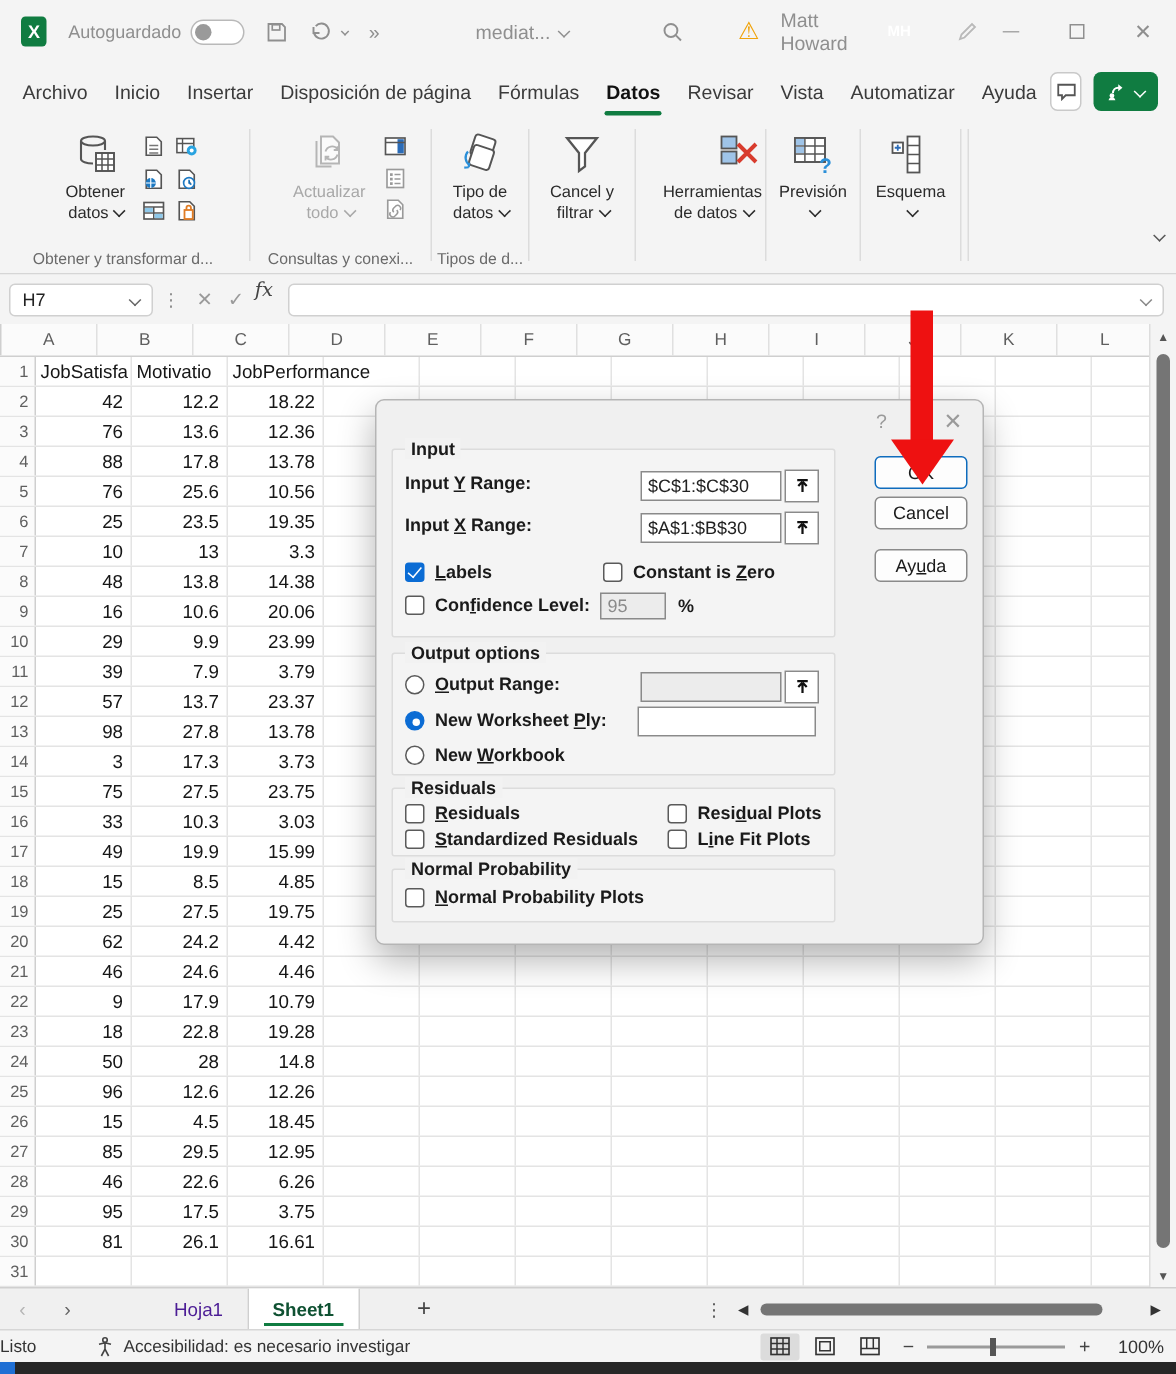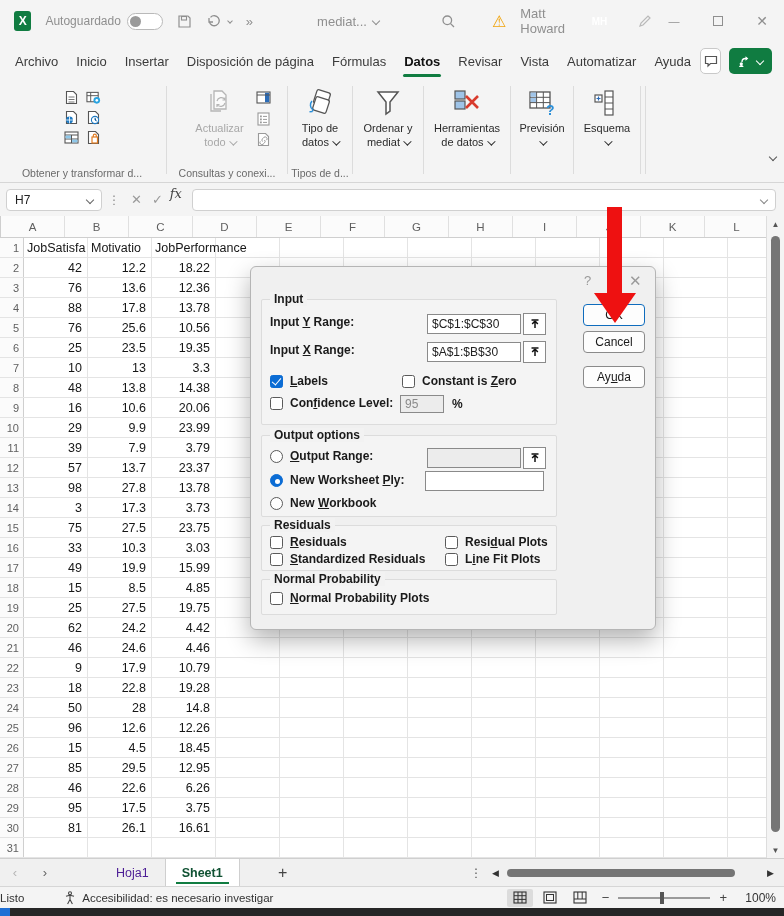--- a/index.html
+++ b/index.html
@@ -214,20 +214,30 @@
         <path d="M1 12c.3-1.4 1.2-2.1 2.3-2.1S5.3 10.6 5.6 12z" fill="#fff"></path>
       </svg>
     <span class="chev-plain" style="color:#fff;"></span>
   </div>
 </div>
 
 <div id="ribbon">
 
   <div class="rgroup" style="width:164px;">
     <div style="display:flex;">
+      <div class="bigbtn" style="width:62px;">
+        <svg width="30" height="30" viewBox="0 0 30 30">
+            <ellipse cx="13" cy="6" rx="8" ry="3" fill="none" stroke="#555" stroke-width="1.4"></ellipse>
+            <path d="M5 6v12c0 1.7 3.6 3 8 3" fill="none" stroke="#555" stroke-width="1.4"></path>
+            <path d="M21 6v6" fill="none" stroke="#555" stroke-width="1.4"></path>
+            <rect x="15" y="14" width="12" height="12" fill="#fff" stroke="#555" stroke-width="1.3"></rect>
+            <path d="M15 18h12M15 22h12M19 14v12M23 14v12" stroke="#555" stroke-width="1"></path>
+          </svg>
+        <span><span>Obtener datos</span> <span class="chev"></span></span>
+      </div>
       <div class="smallicons">
         <span class="smico">
             <svg width="13" height="15" viewBox="0 0 13 15">
               <path d="M1.5 1.5h7l3 3v9h-10z" fill="#fff" stroke="#555" stroke-width="1.1"></path>
               <path d="M3.5 7h6M3.5 9.5h6M3.5 12h6" stroke="#777" stroke-width="1"></path>
             </svg>
           </span>
         <span class="smico">
             <svg width="16" height="14" viewBox="0 0 16 14">
               <rect x="1" y="1" width="12" height="10" fill="#fff" stroke="#555" stroke-width="1.1"></rect>
@@ -321,27 +331,27 @@
     </div>
     <div class="glabel">Tipos de d...</div>
   </div>
   <div class="rsep"></div>
 
   <div class="rgroup" style="width:66px;">
     <div class="bigbtn" style="width:66px;">
       <svg width="28" height="30" viewBox="0 0 28 30">
           <path d="M4 4h20l-8 10v9l-4 3V14z" fill="#fff" stroke="#555" stroke-width="1.5"></path>
         </svg>
-      <span><span>Ordenar y mediat</span> <span class="chev"></span></span>
+      <span><span>Cancel y filtrar</span> <span class="chev"></span></span>
     </div>
   </div>
   <div class="rsep"></div>
 
   <div class="rgroup" style="width:82px;">
-    <div class="bigbtn" style="width:82px;">
+    <div class="bigbtn" style="width:82px;align-items:flex-end;">
       <svg width="30" height="30" viewBox="0 0 30 30">
           <rect x="3" y="3" width="10" height="8" fill="#9fc4e8" stroke="#555" stroke-width="1.2"></rect>
           <rect x="3" y="13" width="10" height="8" fill="#9fc4e8" stroke="#555" stroke-width="1.2"></rect>
           <path d="M14 8 26 20M26 8 14 20" stroke="#d83b2d" stroke-width="2.6"></path>
         </svg>
       <span><span>Herramientas</span><br><span>de datos</span> <span class="chev"></span></span>
     </div>
   </div>
   <div class="rsep"></div>
 

